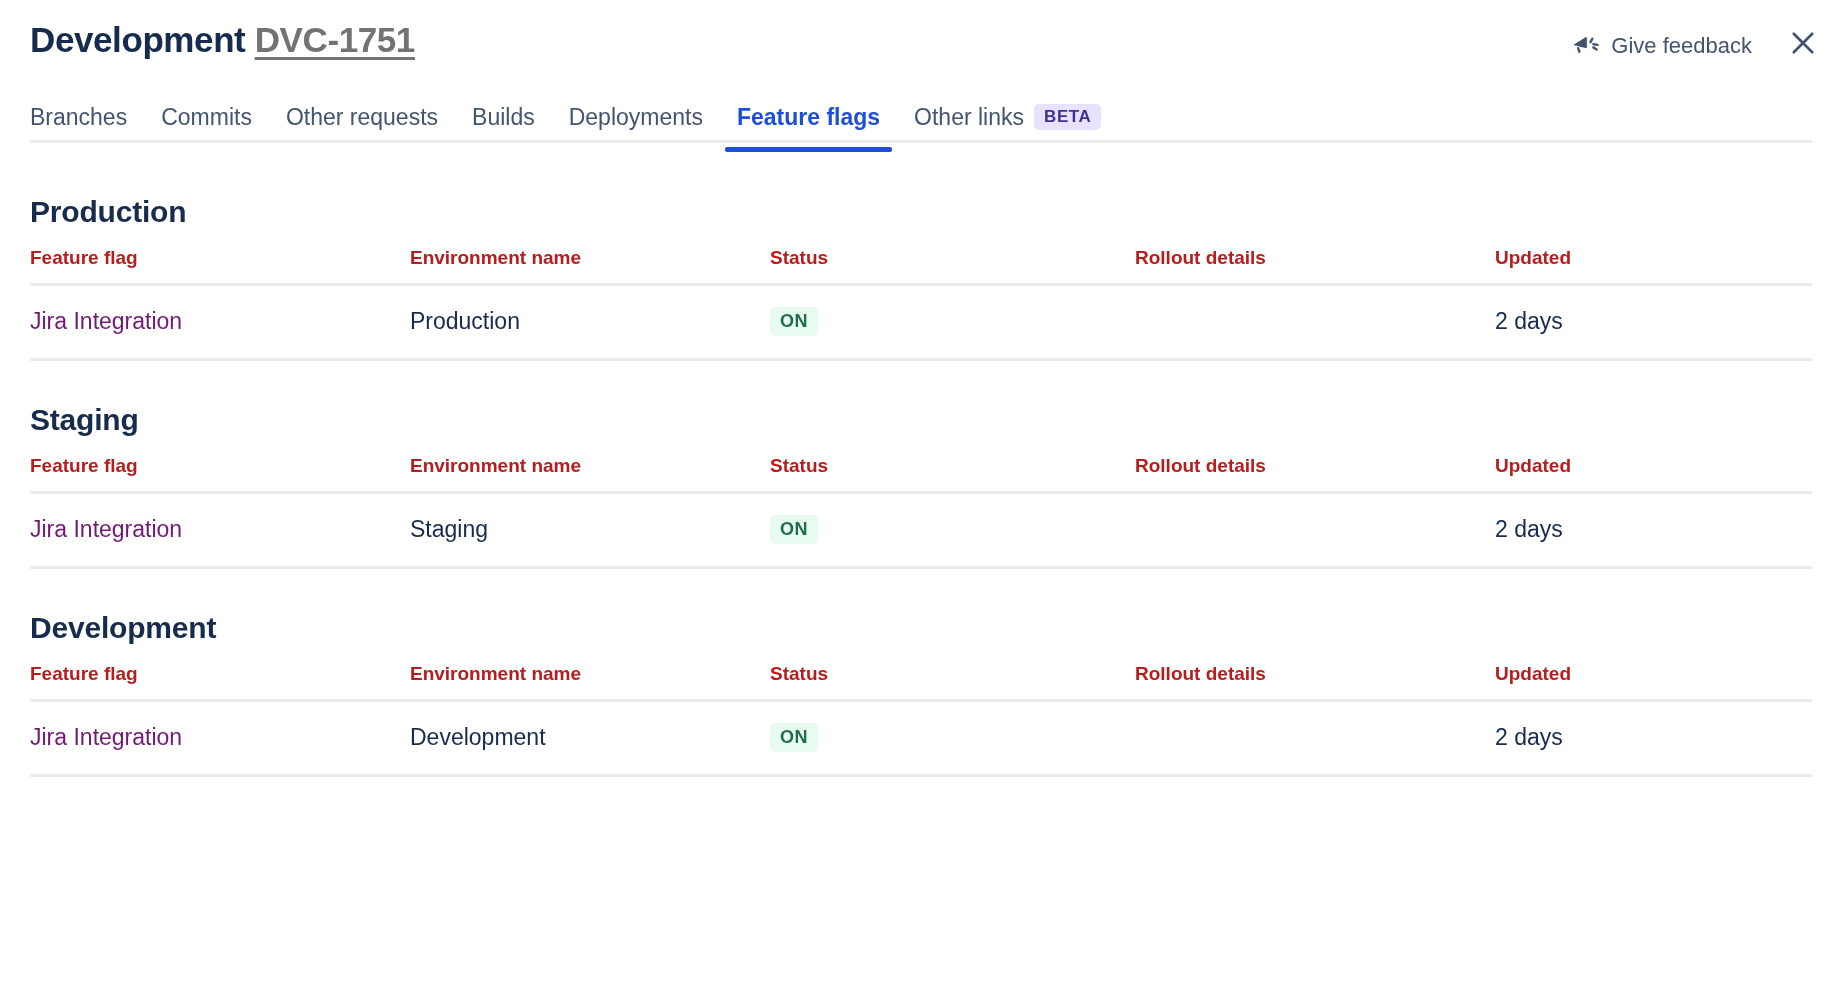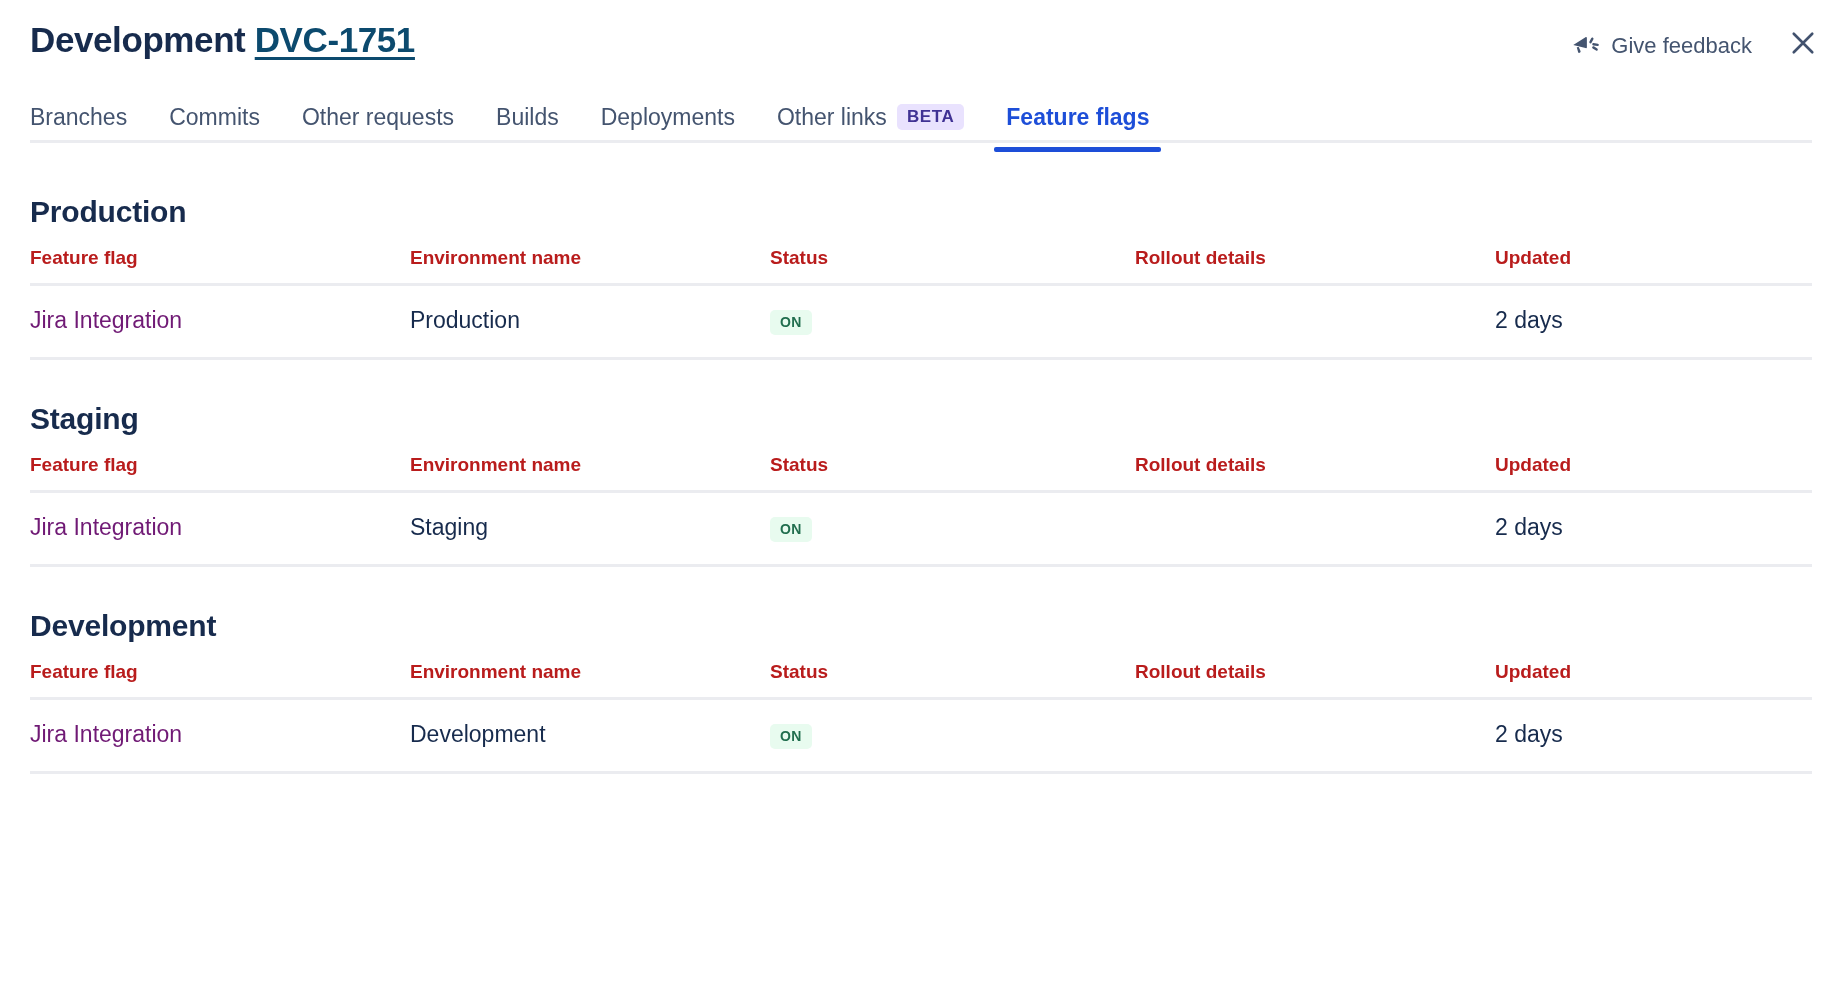--- a/index.html
+++ b/index.html
@@ -32,21 +32,21 @@
   .header-title {
     font-size: 35px;
     font-weight: 700;
     color: #172B4D;
     letter-spacing: -0.4px;
     line-height: 44px;
     white-space: nowrap;
   }
 
   .header-title .issue-key {
-    color: #0c4a6e;
+    color: #737373;
     text-decoration: underline;
     text-underline-offset: 5px;
     text-decoration-thickness: 2.5px;
     cursor: pointer;
   }
 
   .header-actions {
     display: flex;
     align-items: flex-end;
     gap: 34px;
@@ -82,21 +82,21 @@
 
   
   .tabs-wrap {
     position: relative;
     margin: 16px 30px 0 30px;
   }
 
   .tabs {
     display: flex;
     align-items: center;
-    gap: 8px;
+    gap: 0;
     height: 46px;
   }
 
   .tab {
     position: relative;
     display: flex;
     align-items: center;
     gap: 10px;
     padding: 0 17px;
     height: 46px;
@@ -203,21 +203,21 @@
   }
 
   .status-badge {
     display: inline-flex;
     align-items: center;
     justify-content: center;
     padding: 5px 10px 6px 10px;
     border-radius: 5px;
     background: #E8FBEF;
     color: #216E4E;
-    font-size: 14px;
+    font-size: 18px;
     font-weight: 700;
     letter-spacing: 0.4px;
     line-height: 1;
   }
 
   .cell-empty { color: #172B4D; }
 </style>
 </head>
 <body>
 
@@ -263,26 +263,26 @@
         </button>
         <button class="tab">
           <span>Other requests</span>
         </button>
         <button class="tab">
           <span>Builds</span>
         </button>
         <button class="tab">
           <span>Deployments</span>
         </button>
+        <button class="tab active">
+          <span>Feature flags</span>
+        </button>
         <button class="tab">
           <span>Other links</span>
           <span class="beta-badge">BETA</span>
-        </button>
-        <button class="tab active">
-          <span>Feature flags</span>
         </button>
       </div>
     <div class="tabs-divider"></div>
   </div>
 
   <div class="content" id="sections-container">
       <div class="section">
         <h2 class="section-title">Production</h2>
         <table class="flags-table">
           <thead>

